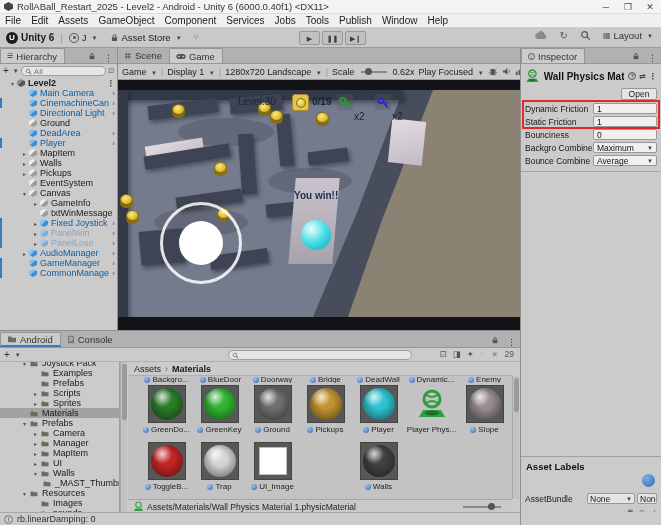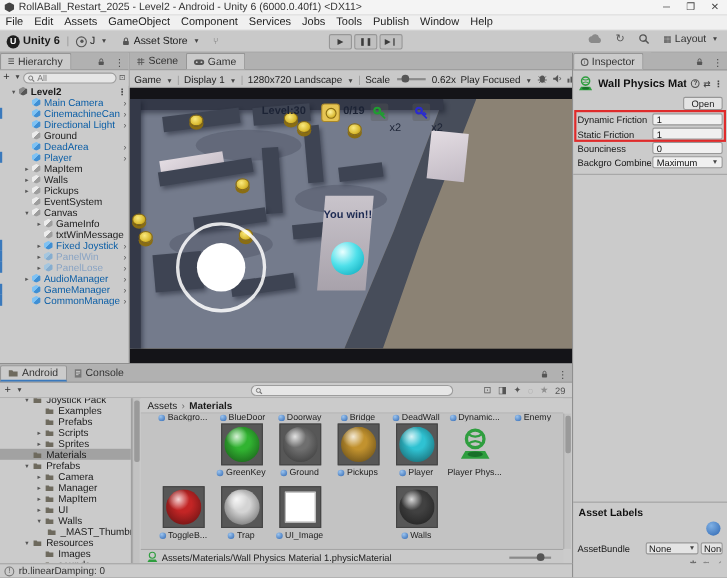--- a/index.html
+++ b/index.html
@@ -63,21 +63,21 @@
   .mazefloor{position:absolute;inset:0;background:#747b8c;clip-path:polygon(0 0,285px 0,240px 120px,195px 227px,0 227px)}
   .outerband{position:absolute;inset:0;background:#474d5a;clip-path:polygon(285px 0,315px 0,264px 130px,230px 227px,195px 227px,240px 120px)}
   .wall{position:absolute;background:#3e4453;box-shadow:2px 3px 4px rgba(20,24,38,.45)}
   .ramp{position:absolute;background:linear-gradient(160deg,#e3dce2,#c2bac4)}
   .shadowblob{position:absolute;background:rgba(22,27,45,.18);border-radius:50%}
   .alcove{position:absolute;left:174px;top:88px;width:44px;height:86px;background:linear-gradient(180deg,#c9c4cb,#a8a2ab);transform:skewX(-5deg)}
   .ball{position:absolute;left:183px;top:130px;width:30px;height:30px;border-radius:50%;background:radial-gradient(circle at 35% 30%,#eaffff,#4fe0ea 45%,#17b4c4 85%)}
   .coin{position:absolute;width:13px;height:11px}
   .coin::after{content:"";position:absolute;inset:0;border-radius:50%;background:radial-gradient(circle at 40% 35%,#f9e97e,#dabb31 60%,#9c7f18);box-shadow:0 3px 0 #8a6d12;border:1px solid #8a6d12}
   .hud{position:absolute;left:0;top:2px;width:100%;height:20px;font-size:10px;color:#1c2335}
-  .hudlevel{position:absolute;left:120px;top:4px;font-weight:bold}
+  .hudlevel{position:absolute;left:120px;top:4px;font-weight:normal}
   .coinbadge{position:absolute;left:174px;top:2px;width:17px;height:17px;border-radius:3px;background:#e5c453;border:1px solid #a8862a;display:flex;align-items:center;justify-content:center}
   .coinbadge i{width:10px;height:10px;border-radius:50%;background:radial-gradient(circle at 40% 35%,#fff3a0,#d9b92f 70%,#9c7f18);border:1px solid #8a6d12}
   .hudcount{position:absolute;left:194px;top:4px;font-weight:bold}
   .keybadge{position:absolute;top:2px;width:16px;height:16px;background:rgba(90,90,90,.35);border-radius:2px;display:flex;align-items:center;justify-content:center}
   .hudx2{position:absolute;top:19px;font-weight:normal}
   .winmsg{position:absolute;left:176px;top:100px;font-size:10px;font-weight:bold;color:#1d2a52}
   .joy-outer{position:absolute;left:42px;top:112px;width:82px;height:82px;border:3px solid rgba(255,255,255,.85);border-radius:50%}
   .joy-inner{position:absolute;left:61px;top:131px;width:44px;height:44px;border-radius:50%;background:#fff}
 
   
@@ -494,20 +494,27 @@
             <span>0</span>
           </span>
       </div>
       <div class="iprow">
         <span>Backgro Combine</span>
         <span class="ifield">
             <span>Maximum</span>
             <span class="dd">▼</span>
           </span>
       </div>
+      <div class="iprow">
+        <span>Bounce Combine</span>
+        <span class="ifield">
+            <span>Average</span>
+            <span class="dd">▼</span>
+          </span>
+      </div>
       <div class="hdivider" style="margin-top:4px"></div>
     </div>
     <div class="alabels-head">Asset Labels</div>
     <div class="labelbtn"></div>
     <div class="abrow">
       <span>AssetBundle</span>
       <span class="abdd">
           <span>None</span>
           <span class="dd" style="margin-left:auto">▼</span>
         </span>
@@ -712,20 +719,29 @@
         <span class="alabel" style="left:277px">
             <span class="dot"></span>
             <span>Dynamic...</span>
           </span>
         <span class="alabel" style="left:330px">
             <span class="dot"></span>
             <span>Enemy</span>
           </span>
       </div>
 
+      <div class="acell" style="left:12px;top:9px">
+        <div class="thumb">
+            <div class="sphere" style="--c: #2a7c2a;"></div>
+          </div>
+        <div class="alabel">
+            <span class="dot"></span>
+            <span class="nm">GreenDo...</span>
+          </div>
+      </div>
       <div class="acell" style="left:65px;top:9px">
         <div class="thumb">
             <div class="sphere" style="--c: #31b431;"></div>
           </div>
         <div class="alabel">
             <span class="dot"></span>
             <span class="nm">GreenKey</span>
           </div>
       </div>
       <div class="acell" style="left:118px;top:9px">
@@ -761,20 +777,29 @@
               <circle cx="16" cy="11" r="8" fill="none" stroke="#2f9e3f" stroke-width="3"></circle>
               <path d="M9 6 q7 6 14 0 M9 16 q7 -6 14 0" stroke="#2f9e3f" fill="none" stroke-width="2"></path>
               <path d="M7 22 L25 22 L29 29 L3 29 Z" fill="#2f9e3f"></path>
               <ellipse cx="16" cy="25" rx="7" ry="2.5" fill="#19702a"></ellipse>
             </svg>
         </div>
         <div class="alabel">
             <span class="nm">Player Phys...</span>
           </div>
       </div>
+      <div class="acell" style="left:330px;top:9px">
+        <div class="thumb">
+            <div class="sphere" style="--c: #978b8e;"></div>
+          </div>
+        <div class="alabel">
+            <span class="dot"></span>
+            <span class="nm">Slope</span>
+          </div>
+      </div>
 
       <div class="acell" style="left:12px;top:66px">
         <div class="thumb">
             <div class="sphere" style="--c: #c32525;"></div>
           </div>
         <div class="alabel">
             <span class="dot"></span>
             <span class="nm">ToggleB...</span>
           </div>
       </div>

